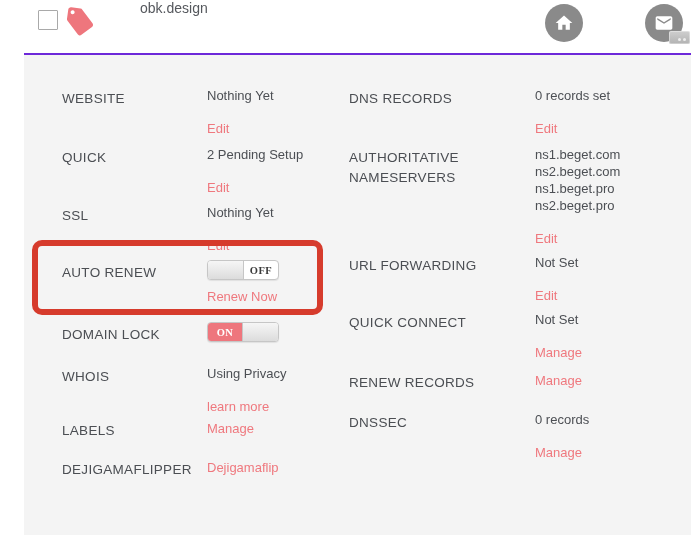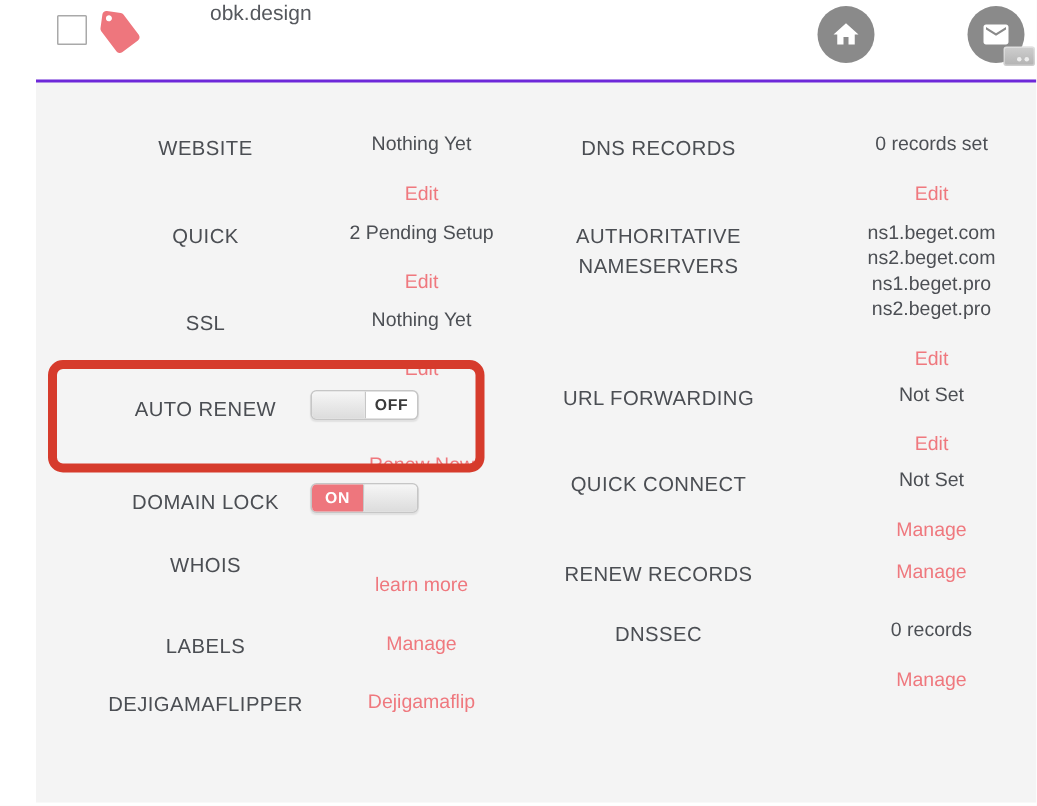--- a/index.html
+++ b/index.html
@@ -1,17 +1,17 @@
 <!DOCTYPE html>
 <html><head>
 <meta charset="utf-8">
 <style>
   html,body{margin:0;padding:0;background:#fff;}
   .page{position:relative;width:691px;height:537px;background:#ffffff;overflow:hidden;
-        font-family:"Liberation Sans",sans-serif;text-align:center;}
+        font-family:"Liberation Sans",sans-serif;}
 
   
   .checkbox{position:absolute;left:38px;top:10px;width:18px;height:18px;background:#fff;
             border:1px solid #a9a9a9;border-radius:1px;cursor:pointer;}
   .tag-wrap{position:absolute;left:64px;top:6px;width:32px;height:32px;cursor:pointer;}
   .domain-title{position:absolute;left:140px;top:0px;font-size:14px;color:#55585d;}
   .icon-circle{position:absolute;top:4px;width:38px;height:38px;border-radius:50%;
                background:#8a8a8a;display:flex;align-items:center;justify-content:center;cursor:pointer;}
   .home-btn{left:545px;}
   .mail-btn{left:645px;}
@@ -26,26 +26,26 @@
   .row{position:absolute;left:0;width:100%;}
   .lbl{position:absolute;top:0;font-size:13.5px;color:#4b4e53;letter-spacing:.3px;line-height:20px;}
   .vstack{position:absolute;top:-2px;}
   .row.ls .lbl{left:38px;width:150px;}
   .row.ls .vstack{left:183px;width:148px;}
   .row.rs .lbl{left:325px;width:180px;}
   .row.rs .vstack{left:511px;width:172px;}
   .val{font-size:13px;color:#4c4f54;line-height:17px;}
   .link{font-size:13px;color:#ef787e;line-height:17px;margin-top:16px;cursor:pointer;}
   .link.solo{margin-top:1px;}
-  .link.after-toggle{margin-top:21px;}
+  .link.after-toggle{margin-top:8px;}
 
   
   .toggle{width:72px;height:20px;border:1px solid #c6c6c6;border-radius:4px;background:#fff;
           display:flex;box-sizing:border-box;margin-top:-1px;cursor:pointer;
-          box-shadow:0 1px 1px rgba(0,0,0,.08);}
+          box-shadow:0 1px 1px rgba(0,0,0,.08);font-family:Liberation Serif, serif;}
   .knob{flex:0 0 36px;height:100%;background:linear-gradient(#f6f6f6,#dcdcdc);box-sizing:border-box;}
   .toggle.off .knob{border-right:1px solid #c6c6c6;border-radius:3px 0 0 3px;}
   .toggle.on  .knob{border-left:1px solid #c6c6c6;border-radius:0 3px 3px 0;}
   .tstate{flex:1;display:flex;align-items:center;justify-content:center;
           font-size:10.5px;font-weight:bold;letter-spacing:.5px;}
   .toggle.off .tstate{color:#3b3b3b;}
   .toggle.on  .tstate{background:#ee767d;color:#fff;border-radius:3px 0 0 3px;}
 
   
   .annotation{position:absolute;left:32px;top:240px;width:291px;height:75px;box-sizing:border-box;
@@ -123,20 +123,21 @@
         <div class="vstack">
           <div class="toggle on">
             <span class="tstate">ON</span>
             <span class="knob"></span>
           </div>
         </div>
       </div>
       <div class="row ls" style="top: 312px;">
         <div class="lbl">WHOIS</div>
         <div class="vstack">
+          <div class="val">Using Privacy</div>
           <div class="link">learn more</div>
         </div>
       </div>
       <div class="row ls" style="top: 366px;">
         <div class="lbl">LABELS</div>
         <div class="vstack">
           <div class="link solo">Manage</div>
         </div>
       </div>
       <div class="row ls" style="top: 405px;">

